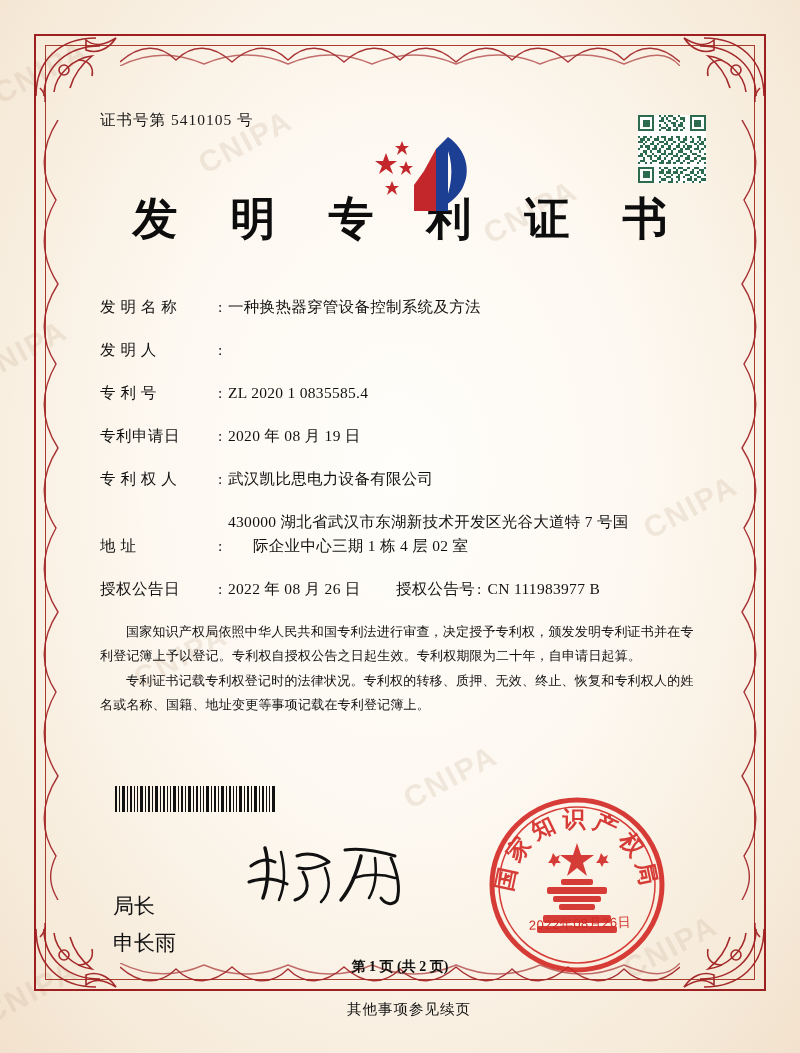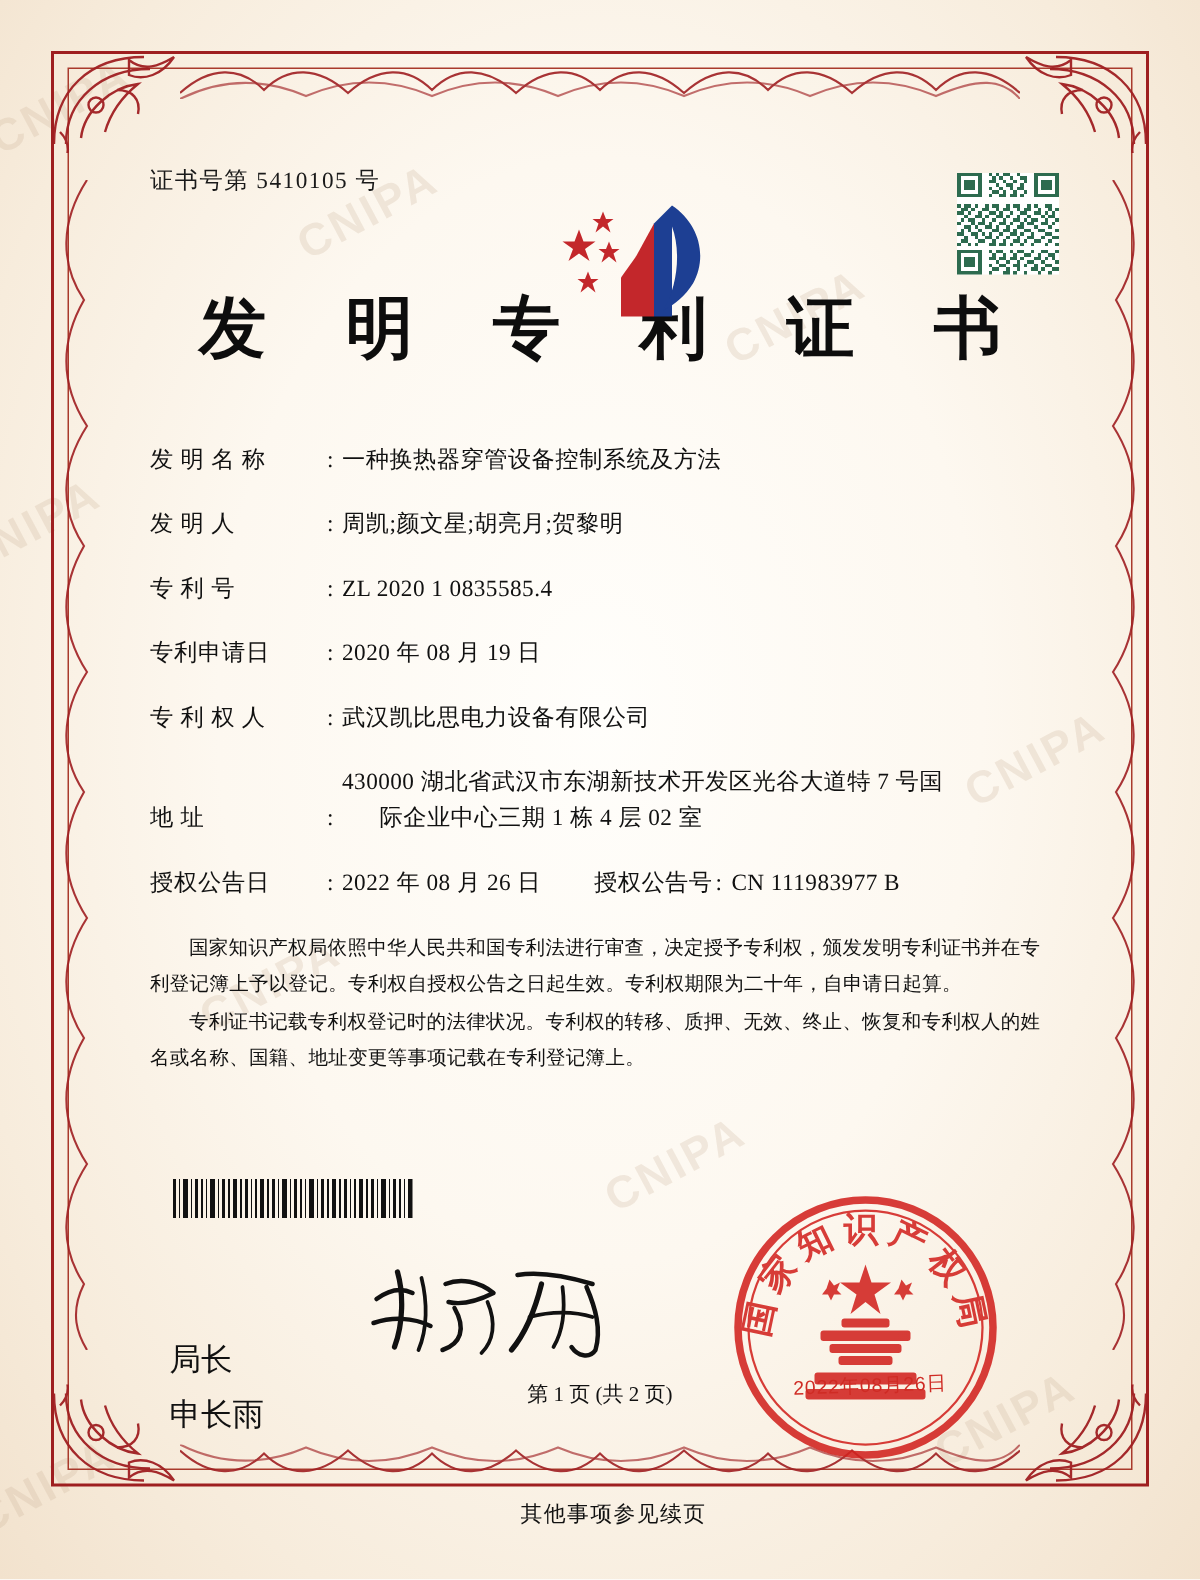--- a/index.html
+++ b/index.html
@@ -213,24 +213,25 @@
     color: #cf2b24;
     font-family: "Liberation Sans", sans-serif;
     letter-spacing: 0.5px;
     transform: rotate(-2deg);
   }
 
   .page-num {
     position: absolute;
     left: 0;
     right: 0;
-    top: 921px;
+    top: 958px;
     text-align: center;
     font-size: 14px;
     color: #111;
+    font-weight: bold;
   }
 
   .footer-note {
     position: absolute;
     left: 18px;
     right: 0;
     top: 1000px;
     text-align: center;
     font-size: 14.5px;
     color: #111;
@@ -544,21 +545,20 @@
 
       <div class="frow">
         <div class="flabel">发 明 名 称</div>
         <div class="fsep">:</div>
         <div class="fvalue">一种换热器穿管设备控制系统及方法</div>
       </div>
 
       <div class="frow">
         <div class="flabel">发 明 人</div>
         <div class="fsep">:</div>
-        <div class="fvalue">周凯;颜文星;胡亮月;贺黎明</div>
       </div>
 
       <div class="frow">
         <div class="flabel">专 利 号</div>
         <div class="fsep">:</div>
         <div class="fvalue">ZL 2020 1 0835585.4</div>
       </div>
 
       <div class="frow">
         <div class="flabel">专利申请日</div>

